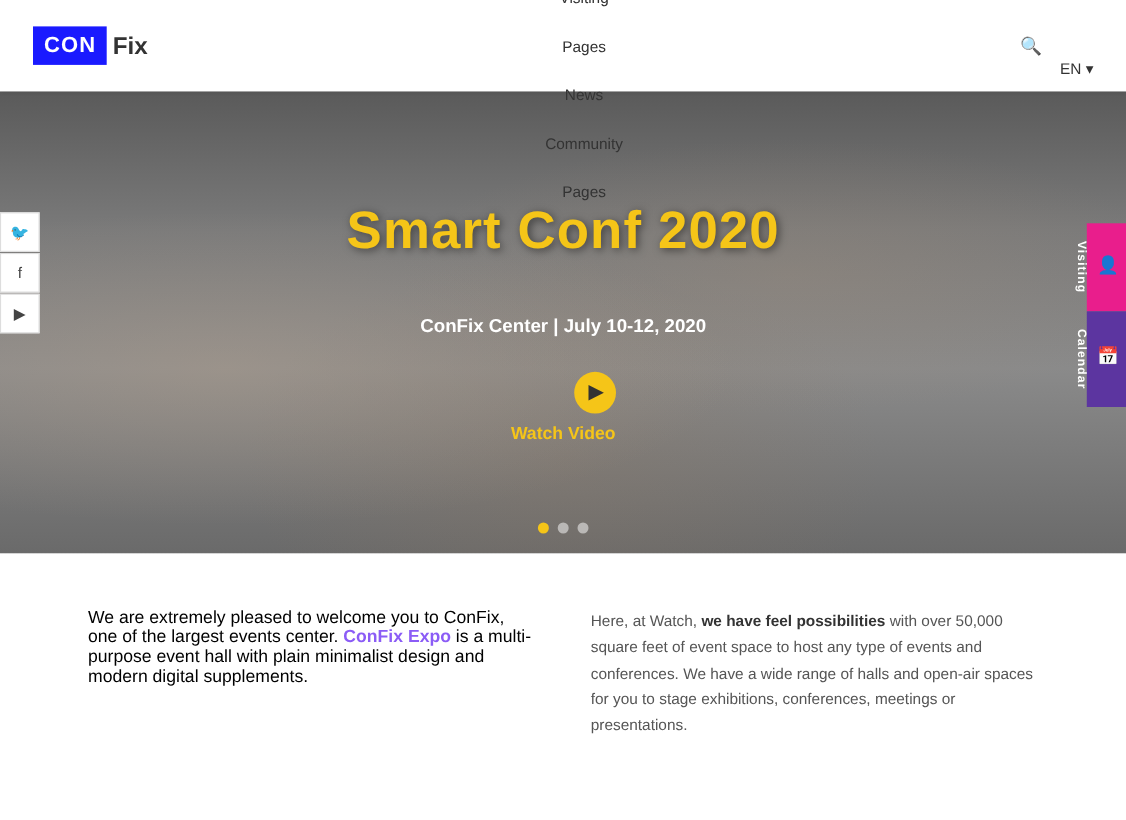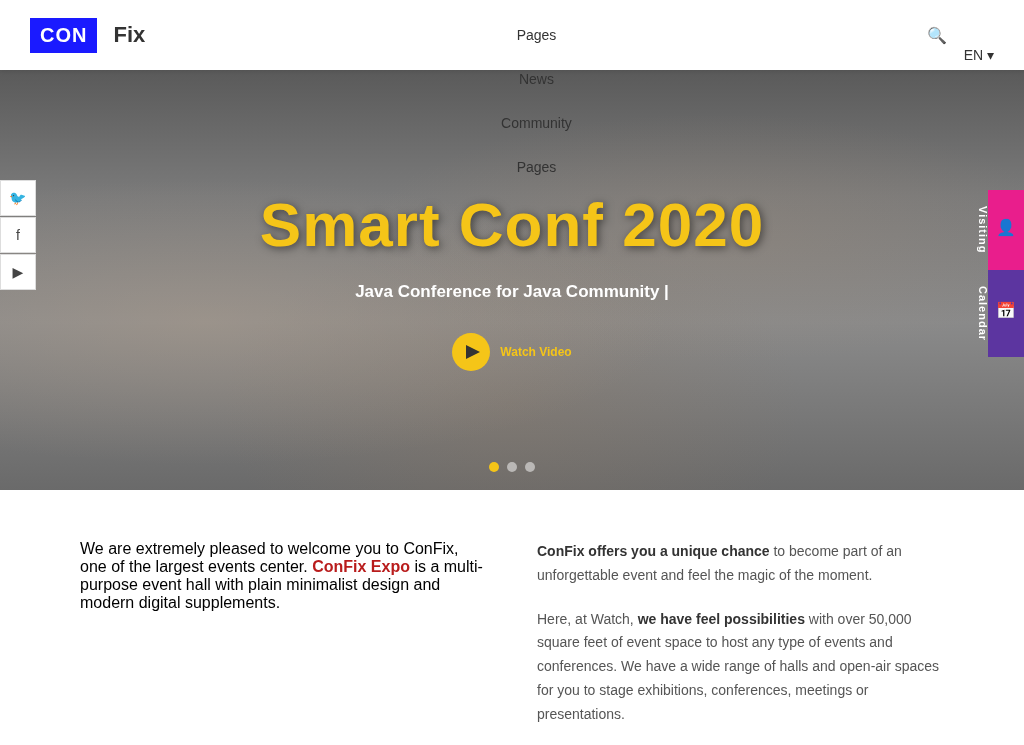--- a/index.html
+++ b/index.html
@@ -4,21 +4,21 @@
   <style>
     * { margin: 0; padding: 0; box-sizing: border-box; }
     body { font-family: Arial, sans-serif; background: #fff; width: 1024px; overflow-x: hidden; }
 
     
     header {
       display: flex;
       align-items: center;
       justify-content: space-between;
       padding: 0 30px;
-      height: 70px;
+      height: 83px;
       background: #fff;
       box-shadow: 0 1px 4px rgba(0,0,0,0.1);
       position: relative;
       z-index: 10;
     }
     .logo-wrap {
       display: flex;
       align-items: center;
     }
     .logo-con {
@@ -26,21 +26,21 @@
       color: #fff;
       font-weight: 900;
       font-size: 20px;
       padding: 6px 10px;
       letter-spacing: 1px;
     }
     .logo-fix {
       color: #333;
       font-weight: 700;
       font-size: 22px;
-      margin-left: 16px;
+      margin-left: 5px;
     }
     nav {
       display: flex;
       align-items: center;
       gap: 28px;
       flex-direction: column;
     }
     nav a {
       text-decoration: none;
       color: #333;
@@ -95,44 +95,45 @@
       top: 0; left: 0; right: 0; bottom: 0;
       display: flex;
       flex-direction: column;
       align-items: center;
       justify-content: center;
       text-align: center;
       color: #fff;
       padding: 20px;
     }
     .hero-title {
-      font-size: 62px;
+      font-size: 48px;
       font-weight: 900;
       color: #f5c518;
       text-shadow: 2px 2px 8px rgba(0,0,0,0.5);
       margin-bottom: 18px;
       letter-spacing: 1px;
     }
     .hero-subtitle {
       font-size: 17px;
       font-weight: 600;
       color: #fff;
       line-height: 1.6;
       margin-bottom: 28px;
     }
     .watch-video-btn {
       display: flex;
-      align-items: center;
+      align-items: flex-end;
       gap: 10px;
       background: none;
       border: none;
       cursor: pointer;
       color: #f5c518;
-      font-size: 12px;
-      font-weight: 700;
+      font-size: 16px;
+      font-weight: 700;
+      flex-direction: column;
     }
     .play-circle {
       width: 38px;
       height: 38px;
       border-radius: 50%;
       background: #f5c518;
       display: flex;
       align-items: center;
       justify-content: center;
     }
@@ -221,21 +222,21 @@
     }
 
     
     .main-content {
       padding: 50px 80px 40px;
       display: grid;
       grid-template-columns: 1fr 1fr;
       gap: 50px;
     }
     .intro-left .highlight {
-      color: #b91c1c;
+      color: #8b5cf6;
       font-weight: 700;
     }
     .intro-right p {
       font-size: 14px;
       color: #555;
       line-height: 1.7;
       margin-bottom: 20px;
     }
     .intro-right .bold-inline {
       font-weight: 700;
@@ -278,21 +279,22 @@
     <a href="#" class="social-btn">🐦</a>
     <a href="#" class="social-btn">f</a>
     <a href="#" class="social-btn">▶</a>
   </div>
 
   <div class="hero">
     <div class="hero-img-sim"></div>
     <div class="hero-content">
       <div class="hero-title">Smart Conf 2020</div>
       <div class="hero-subtitle">
-        <span>Java Conference for Java Community |</span><br>
+        <br>
+        <span>ConFix Center | July 10-12, 2020</span>
       </div>
       <button class="watch-video-btn">
         <span class="play-circle"></span>
         <span>Watch Video</span>
       </button>
     </div>
     <div class="hero-dots">
       <div class="dot active"></div>
       <div class="dot"></div>
       <div class="dot"></div>
@@ -313,19 +315,16 @@
 </div>
 
 <div class="main-content">
   <div class="intro-left">
     <p>
       <span>We are extremely pleased to welcome you to ConFix, one of the largest events center. </span><span class="highlight">ConFix Expo</span><span> is a multi-purpose event hall with plain minimalist design and modern digital supplements.</span>
     </p>
   </div>
   <div class="intro-right">
     <p>
-      <span class="bold-inline">ConFix offers you a unique chance</span><span> to become part of an unforgettable event and feel the magic of the moment.</span>
-    </p>
-    <p>
       <span>Here, at Watch, </span><span class="bold-inline">we have feel possibilities</span><span> with over 50,000 square feet of event space to host any type of events and conferences. We have a wide range of halls and open-air spaces for you to stage exhibitions, conferences, meetings or presentations.</span>
     </p>
   </div>
 </div>
 
 </body></html>

